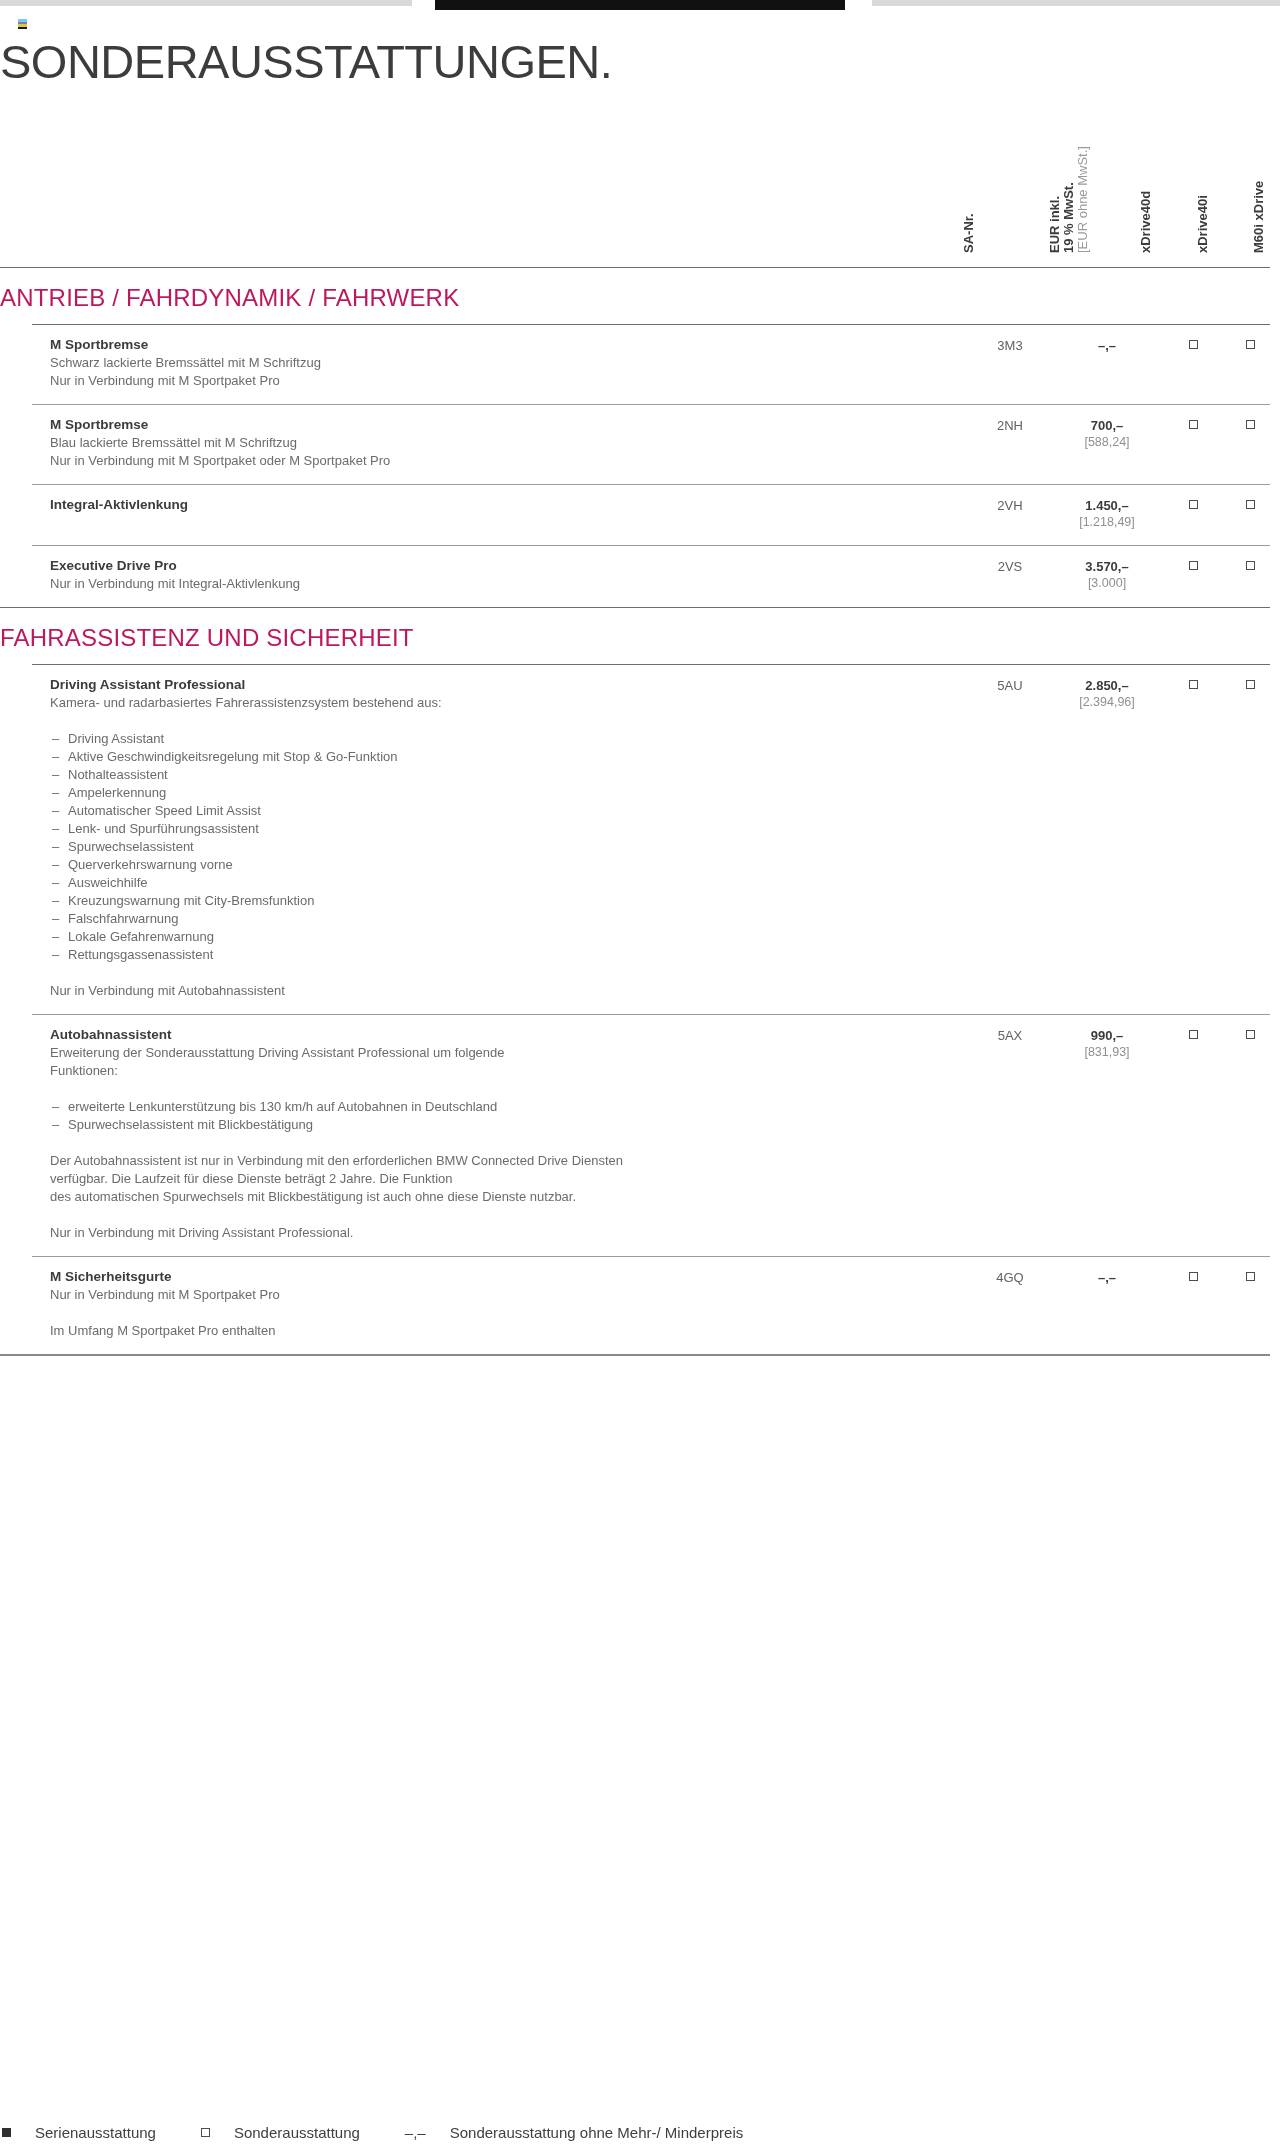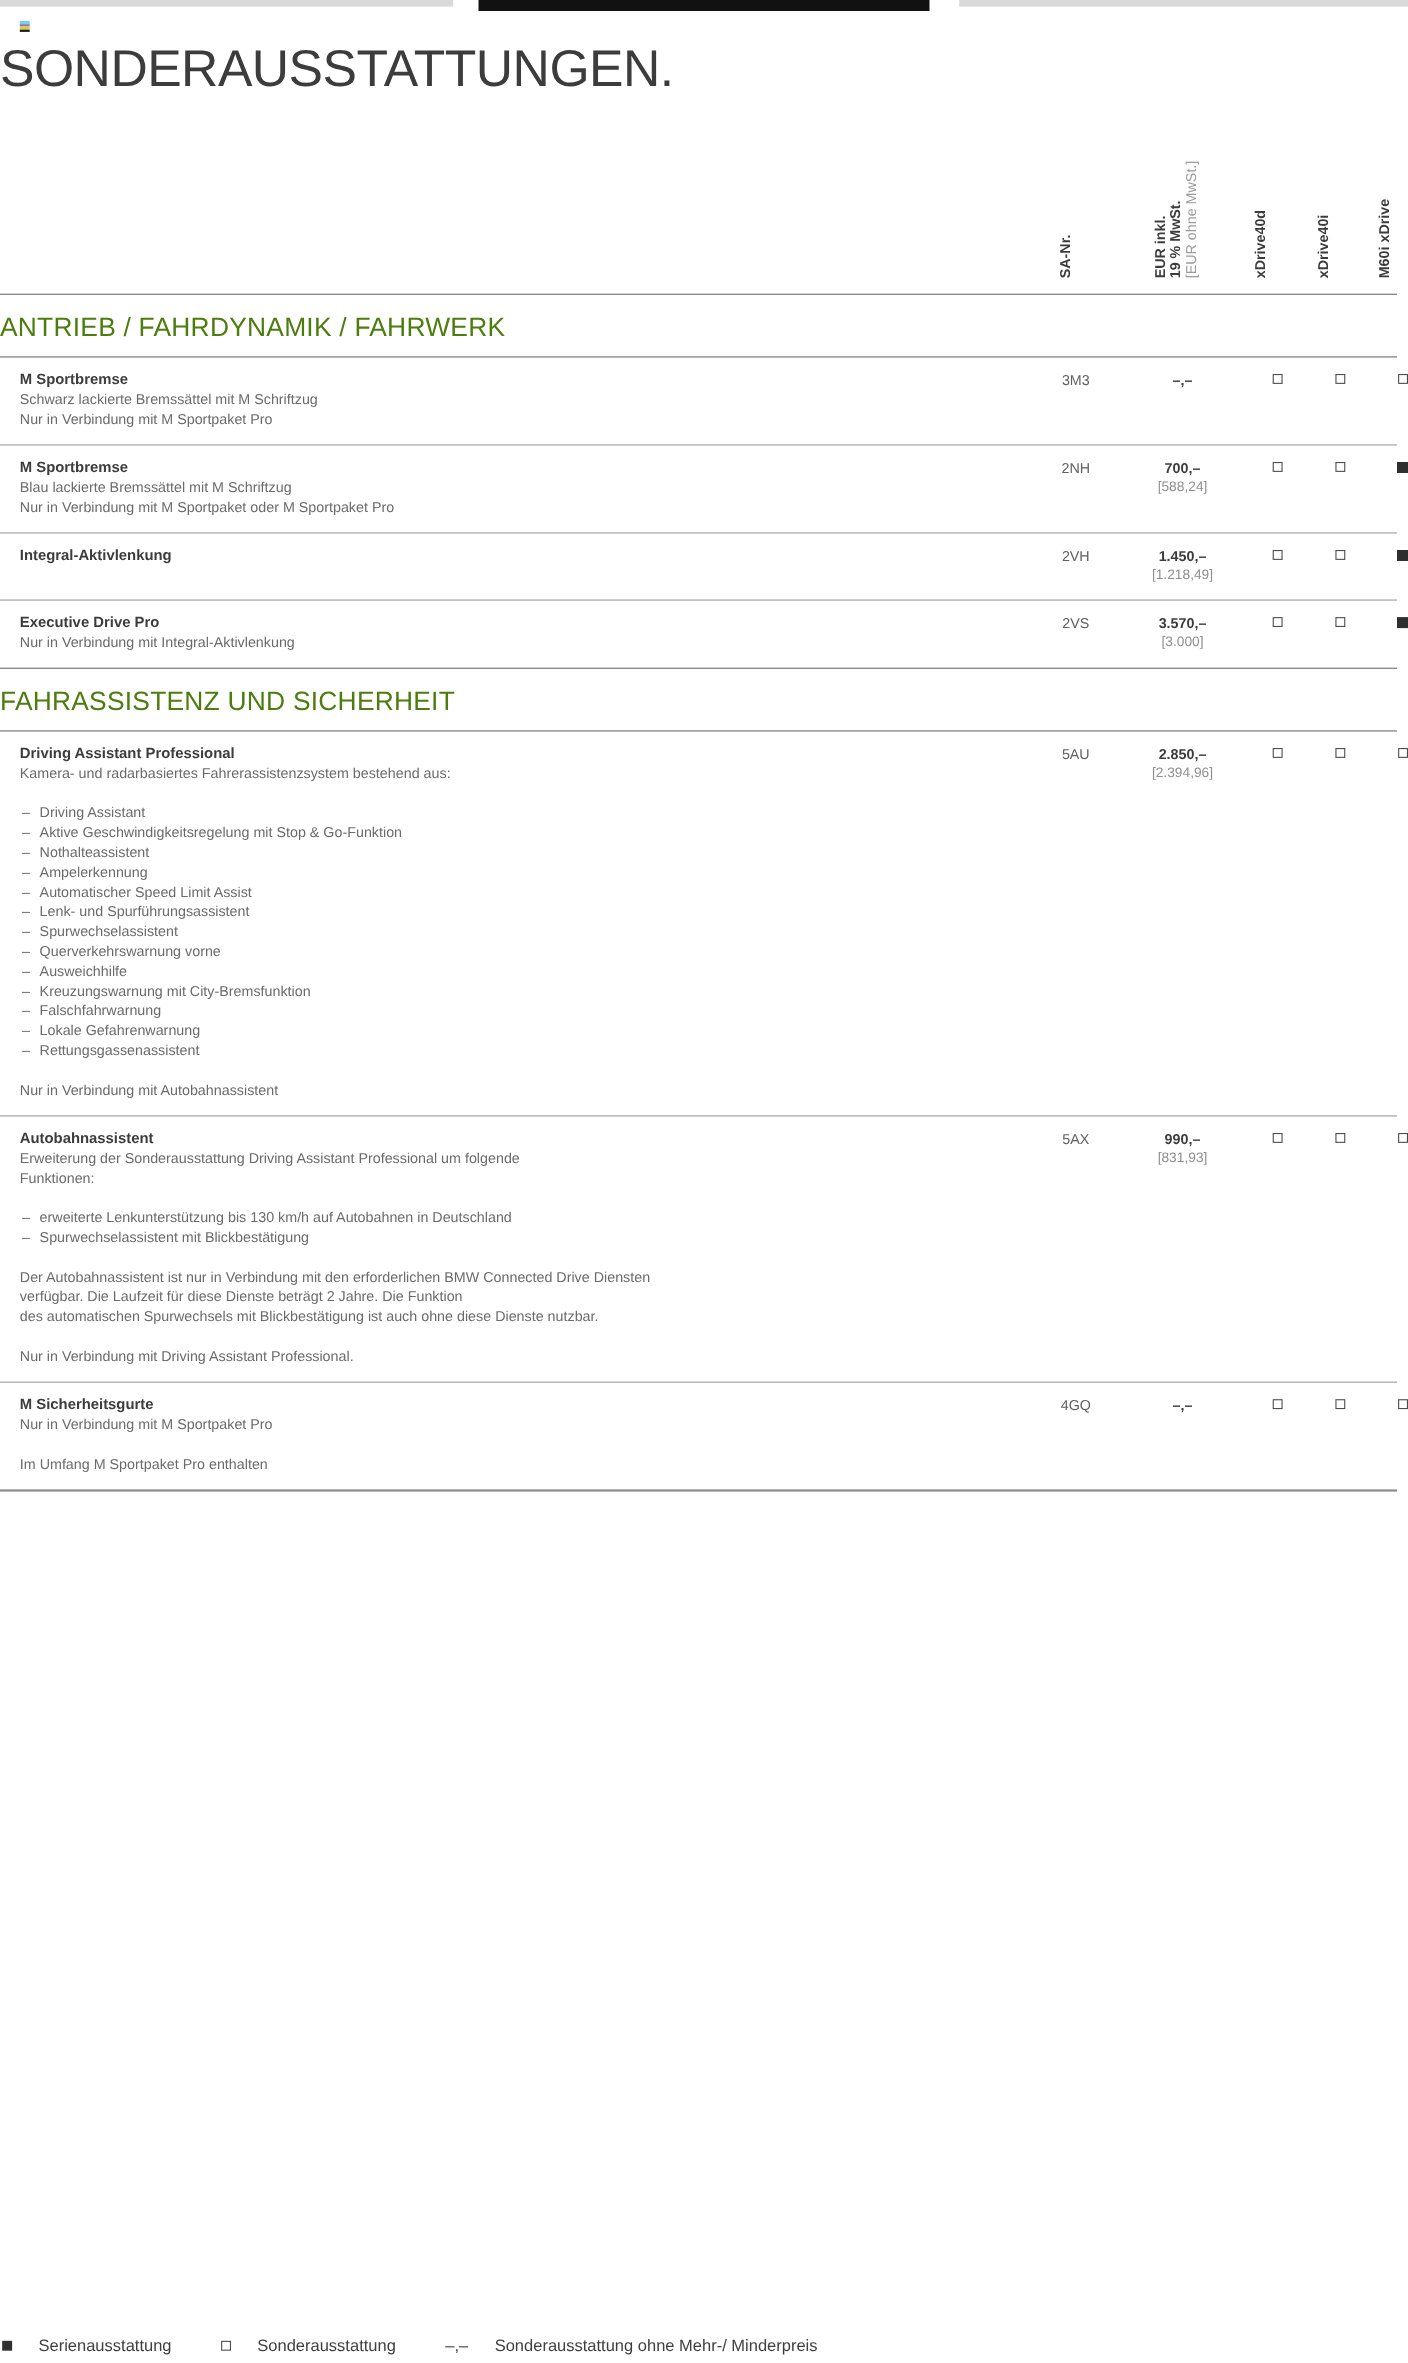--- a/index.html
+++ b/index.html
@@ -22,24 +22,24 @@
 
   
   .thead{position:absolute;left:0;top:0;width:1280px;height:253px;}
   .vhead{position:absolute;bottom:0;transform:rotate(-90deg);transform-origin:0 100%;
          white-space:nowrap;font-size:13px;line-height:14px;font-weight:700;color:#3c3c3c;}
   .vhead .sub{font-weight:400;color:#9a9a9a;}
 
   
   .table{position:absolute;left:0;top:267px;width:1270px;border-bottom:2px solid #8a8a8a;}
   .section-heading{border-top:1px solid #6e6e6e;padding:17px 0 14px;font-size:24px;
-                   font-weight:400;color:#4d7c0f;letter-spacing:0.2px;line-height:25px;}
+                   font-weight:400;color:#be185d;letter-spacing:0.2px;line-height:25px;}
   .row{border-top:1px solid #9b9b9b;display:grid;
        grid-template-columns:918px 88px 106px 67px 46px 45px;
-       padding:11px 16px 14px;min-height:58px;box-sizing:border-box;align-items:start;}
+       padding:11px 16px 14px;min-height:58px;box-sizing:border-box;align-items:start;margin-left:32px;}
   .row.first{border-top:1px solid #6e6e6e;}
   .cell.text{padding-left:2px;}
   .row-title{font-size:13.5px;font-weight:700;color:#3c3c3c;line-height:18px;}
   .desc-line{font-size:13px;color:#6b6b6b;line-height:18px;}
   .bullets{margin-top:18px;}
   .bullet{font-size:13px;color:#6b6b6b;line-height:18px;padding-left:18px;position:relative;}
   .bullet::before{content:"–";position:absolute;left:2px;}
   .para{margin-top:18px;}
   .para div{font-size:13px;color:#6b6b6b;line-height:18px;}
   .note{margin-top:18px;font-size:13px;color:#6b6b6b;line-height:18px;}

